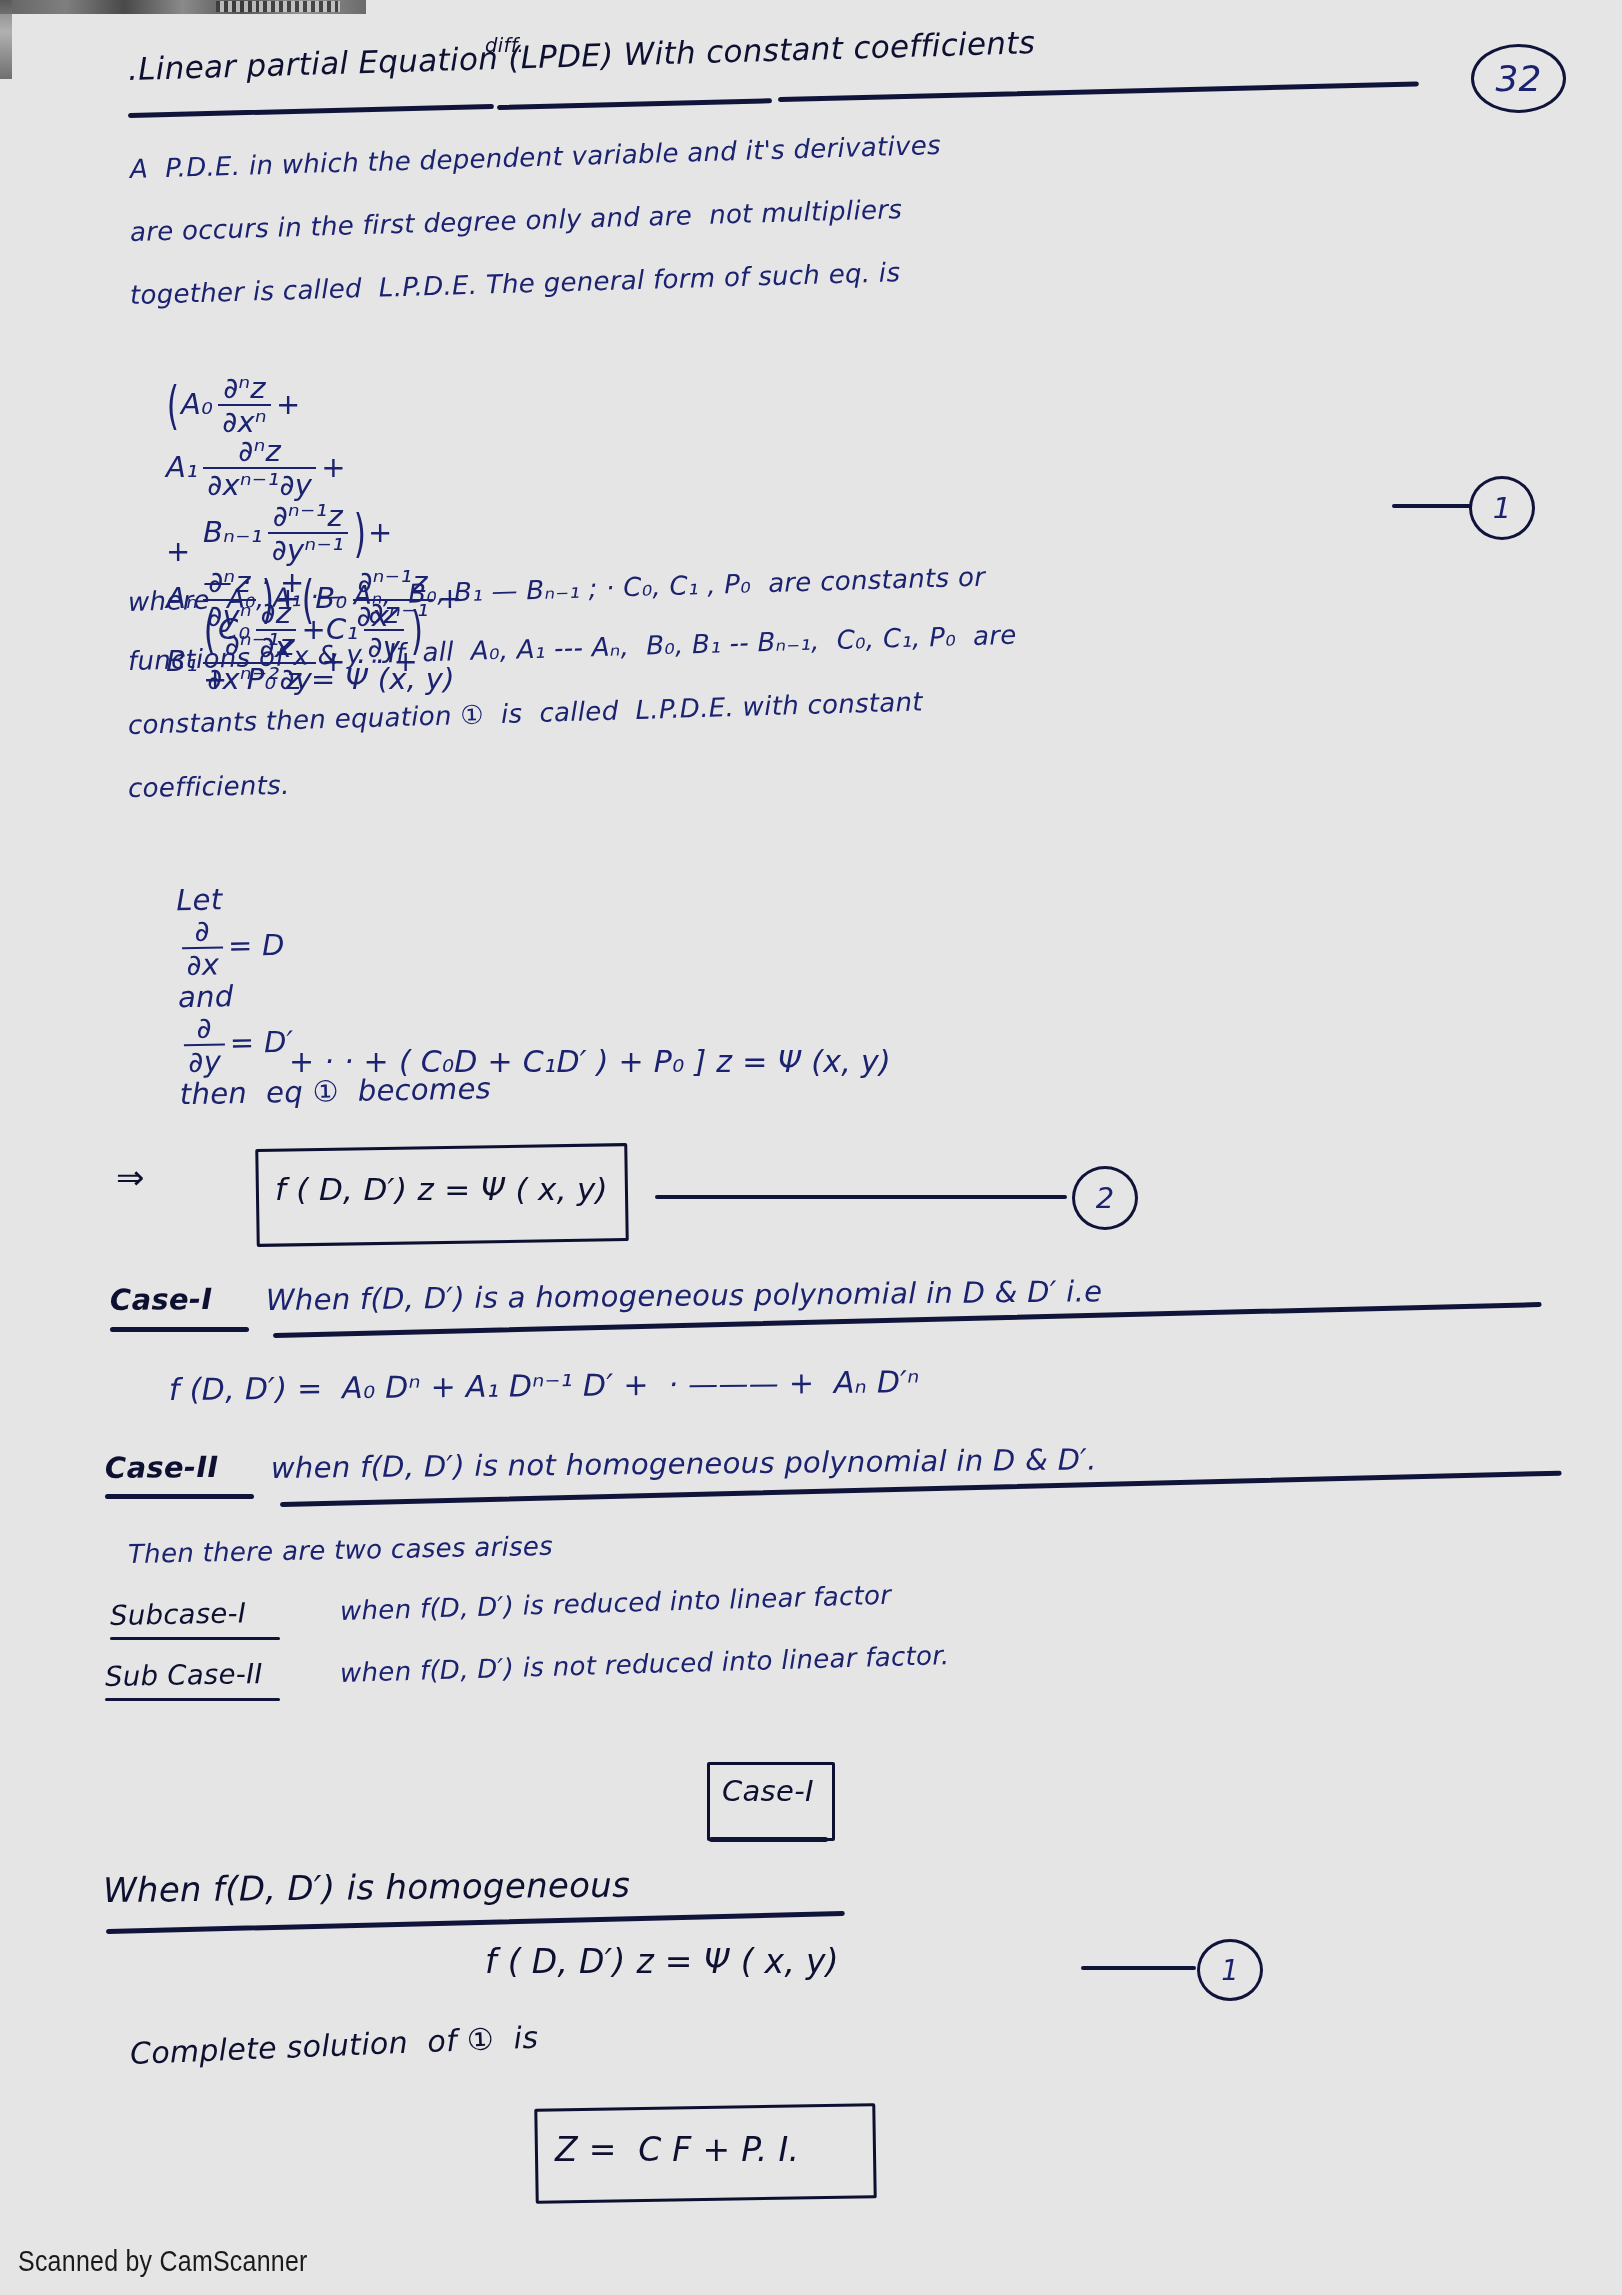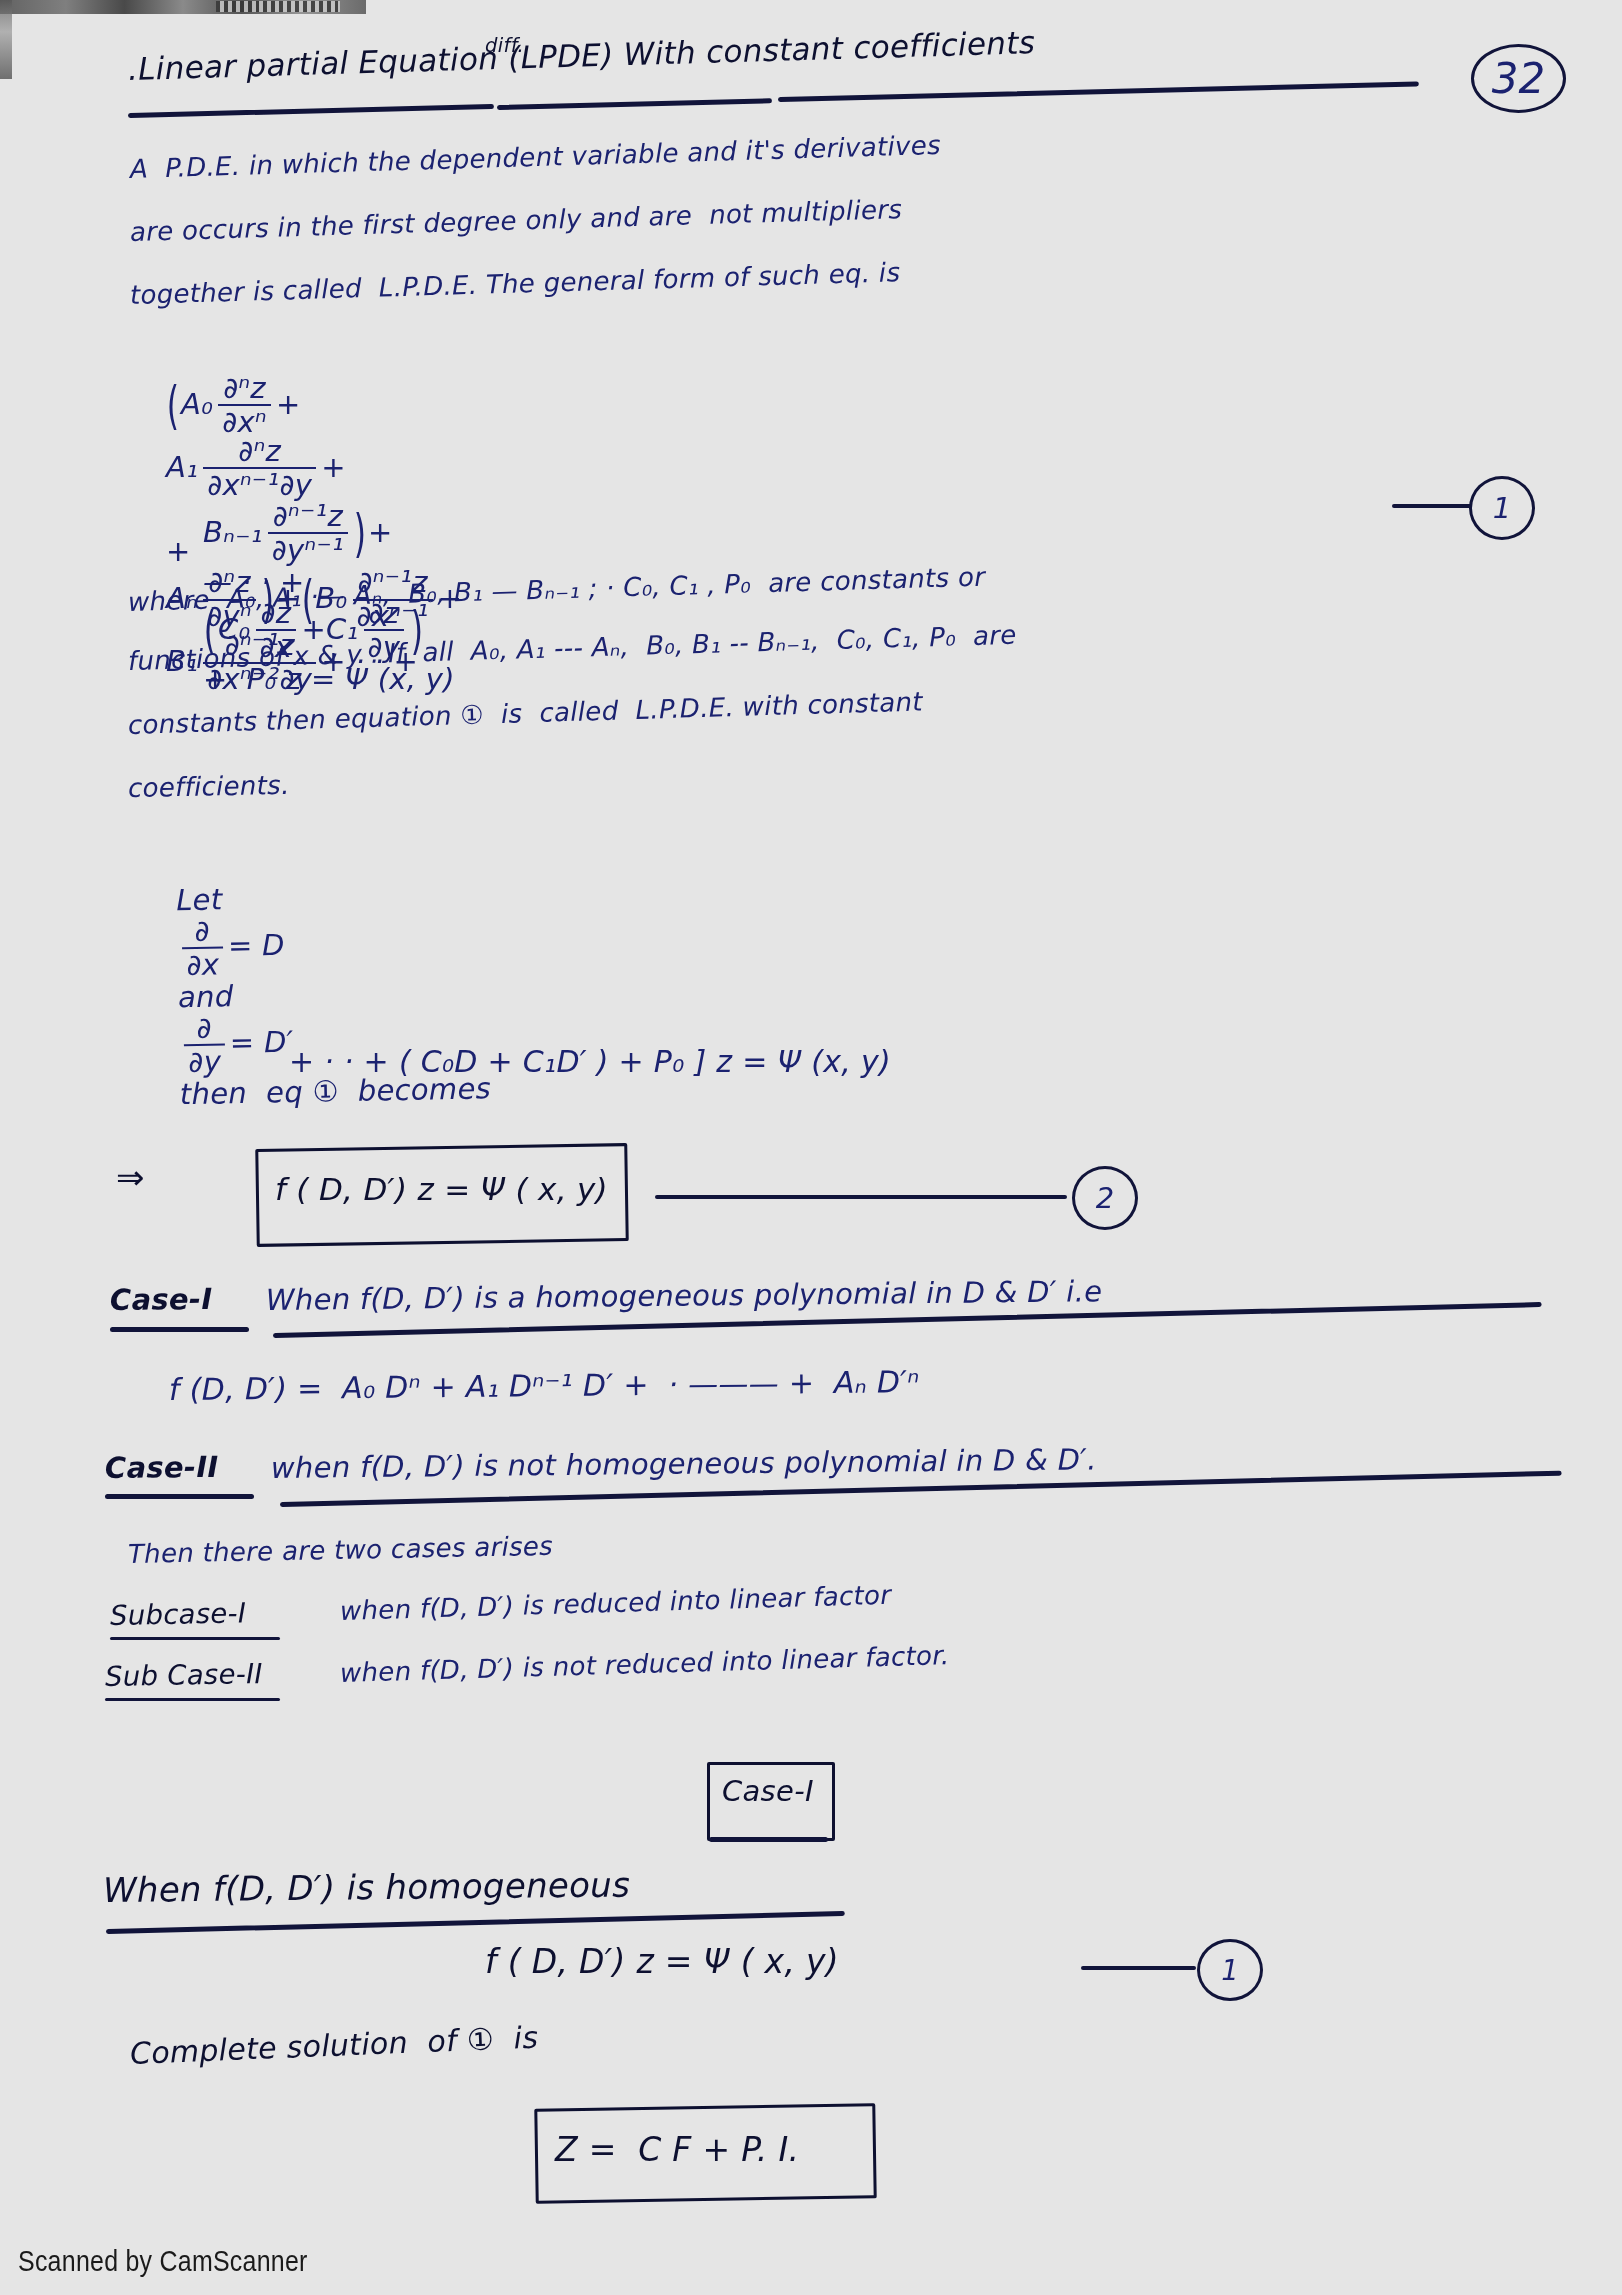--- a/index.html
+++ b/index.html
@@ -150,21 +150,21 @@
   <div class="scan-edge-dots"></div>
 
   <div class="hw s-small ink-dark r0" style="left:485px; top:34px;">diff.</div>
 
   <div class="hw s-head ink-dark r2" style="left:128px; top:51px; font-size:31px;">.Linear partial Equation (LPDE) With constant coefficients</div>
 
   <div class="uline tilt" style="left:128px; top:113px; width:366px;"></div>
   <div class="uline tilt" style="left:497px; top:105px; width:275px;"></div>
   <div class="uline tilt" style="left:778px; top:97px; width:641px;"></div>
 
-  <div class="circ-num" style="left:1471px; top:44px; width:89px; height:63px; font-size:42px;">32</div>
+  <div class="circ-num" style="left:1471px; top:44px; width:89px; height:63px; font-size:36px;">32</div>
 
   <div class="hw s-body ink-blue r2" style="left:130px; top:154px;">A  P.D.E. in which the dependent variable and it's derivatives</div>
   <div class="hw s-body ink-blue r2" style="left:130px; top:217px;">are occurs in the first degree only and are  not multipliers</div>
   <div class="hw s-body ink-blue r2" style="left:130px; top:280px;">together is called  L.P.D.E. The general form of such eq. is</div>
 
   <div class="hw s-eq ink-blue r0" style="left:128px; top:340px;">
     <span class="big-paren">(</span><span>A₀</span><span class="frac">
         <span class="num">∂ⁿz</span>
         <span class="den">∂xⁿ</span>
       </span><span>+</span>

